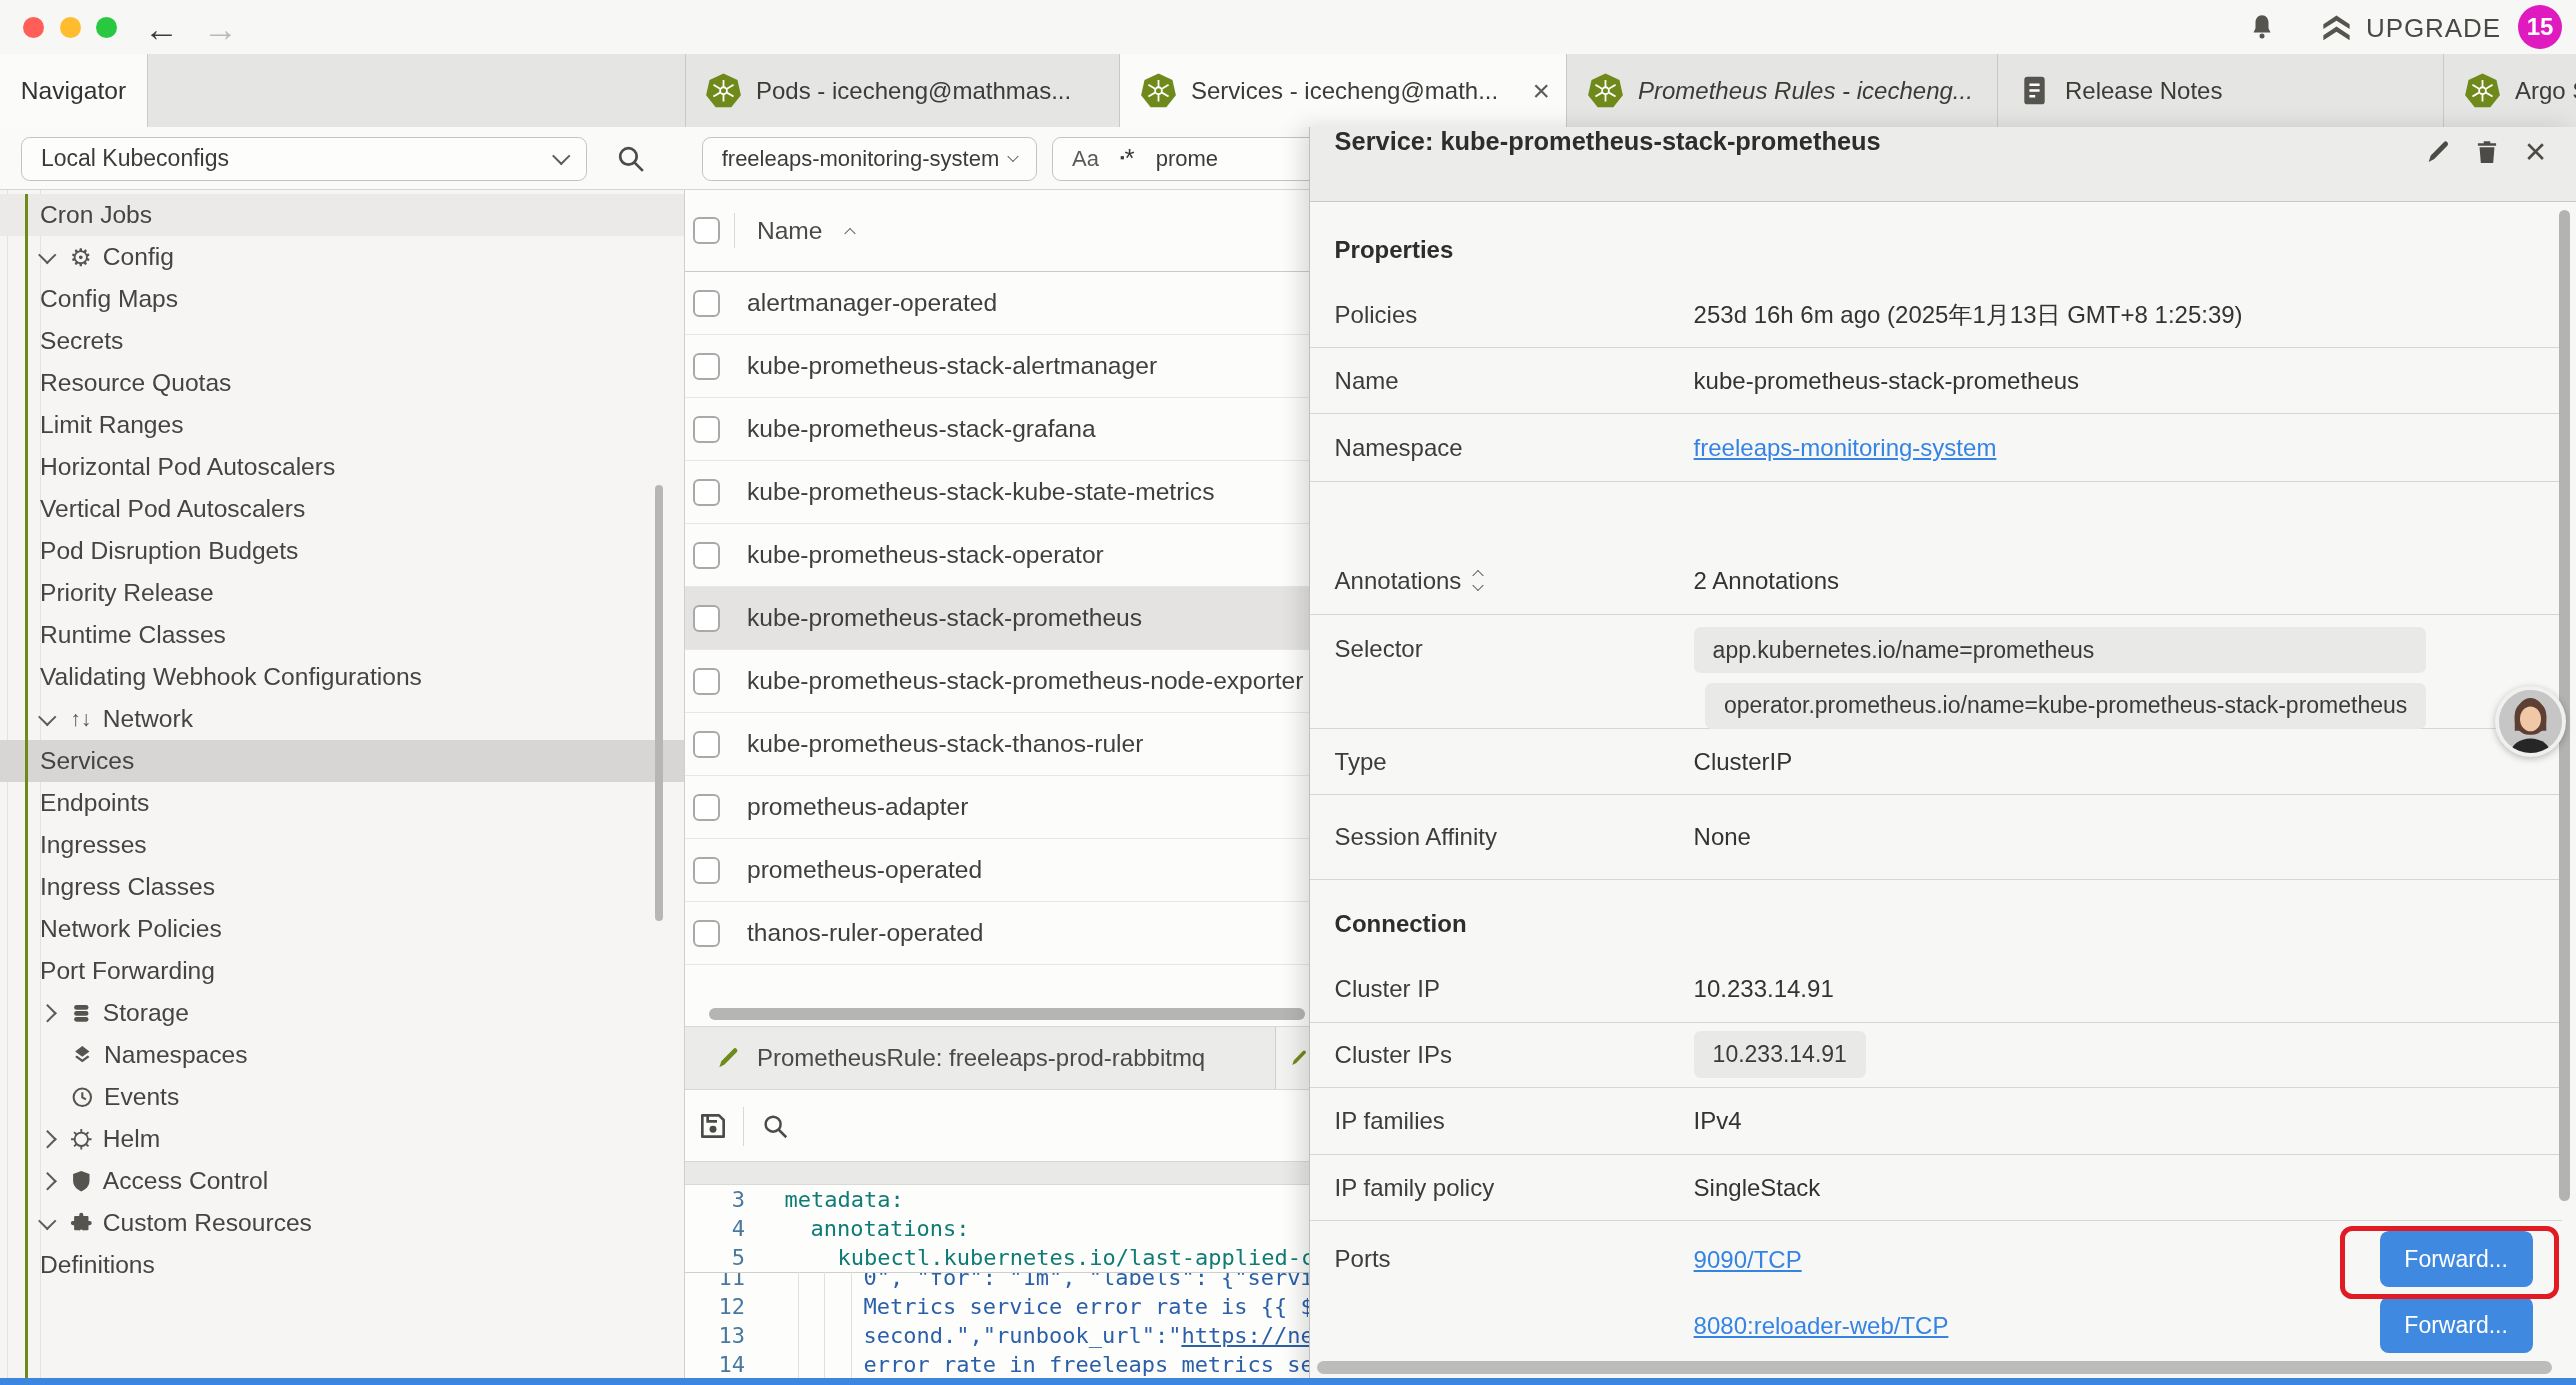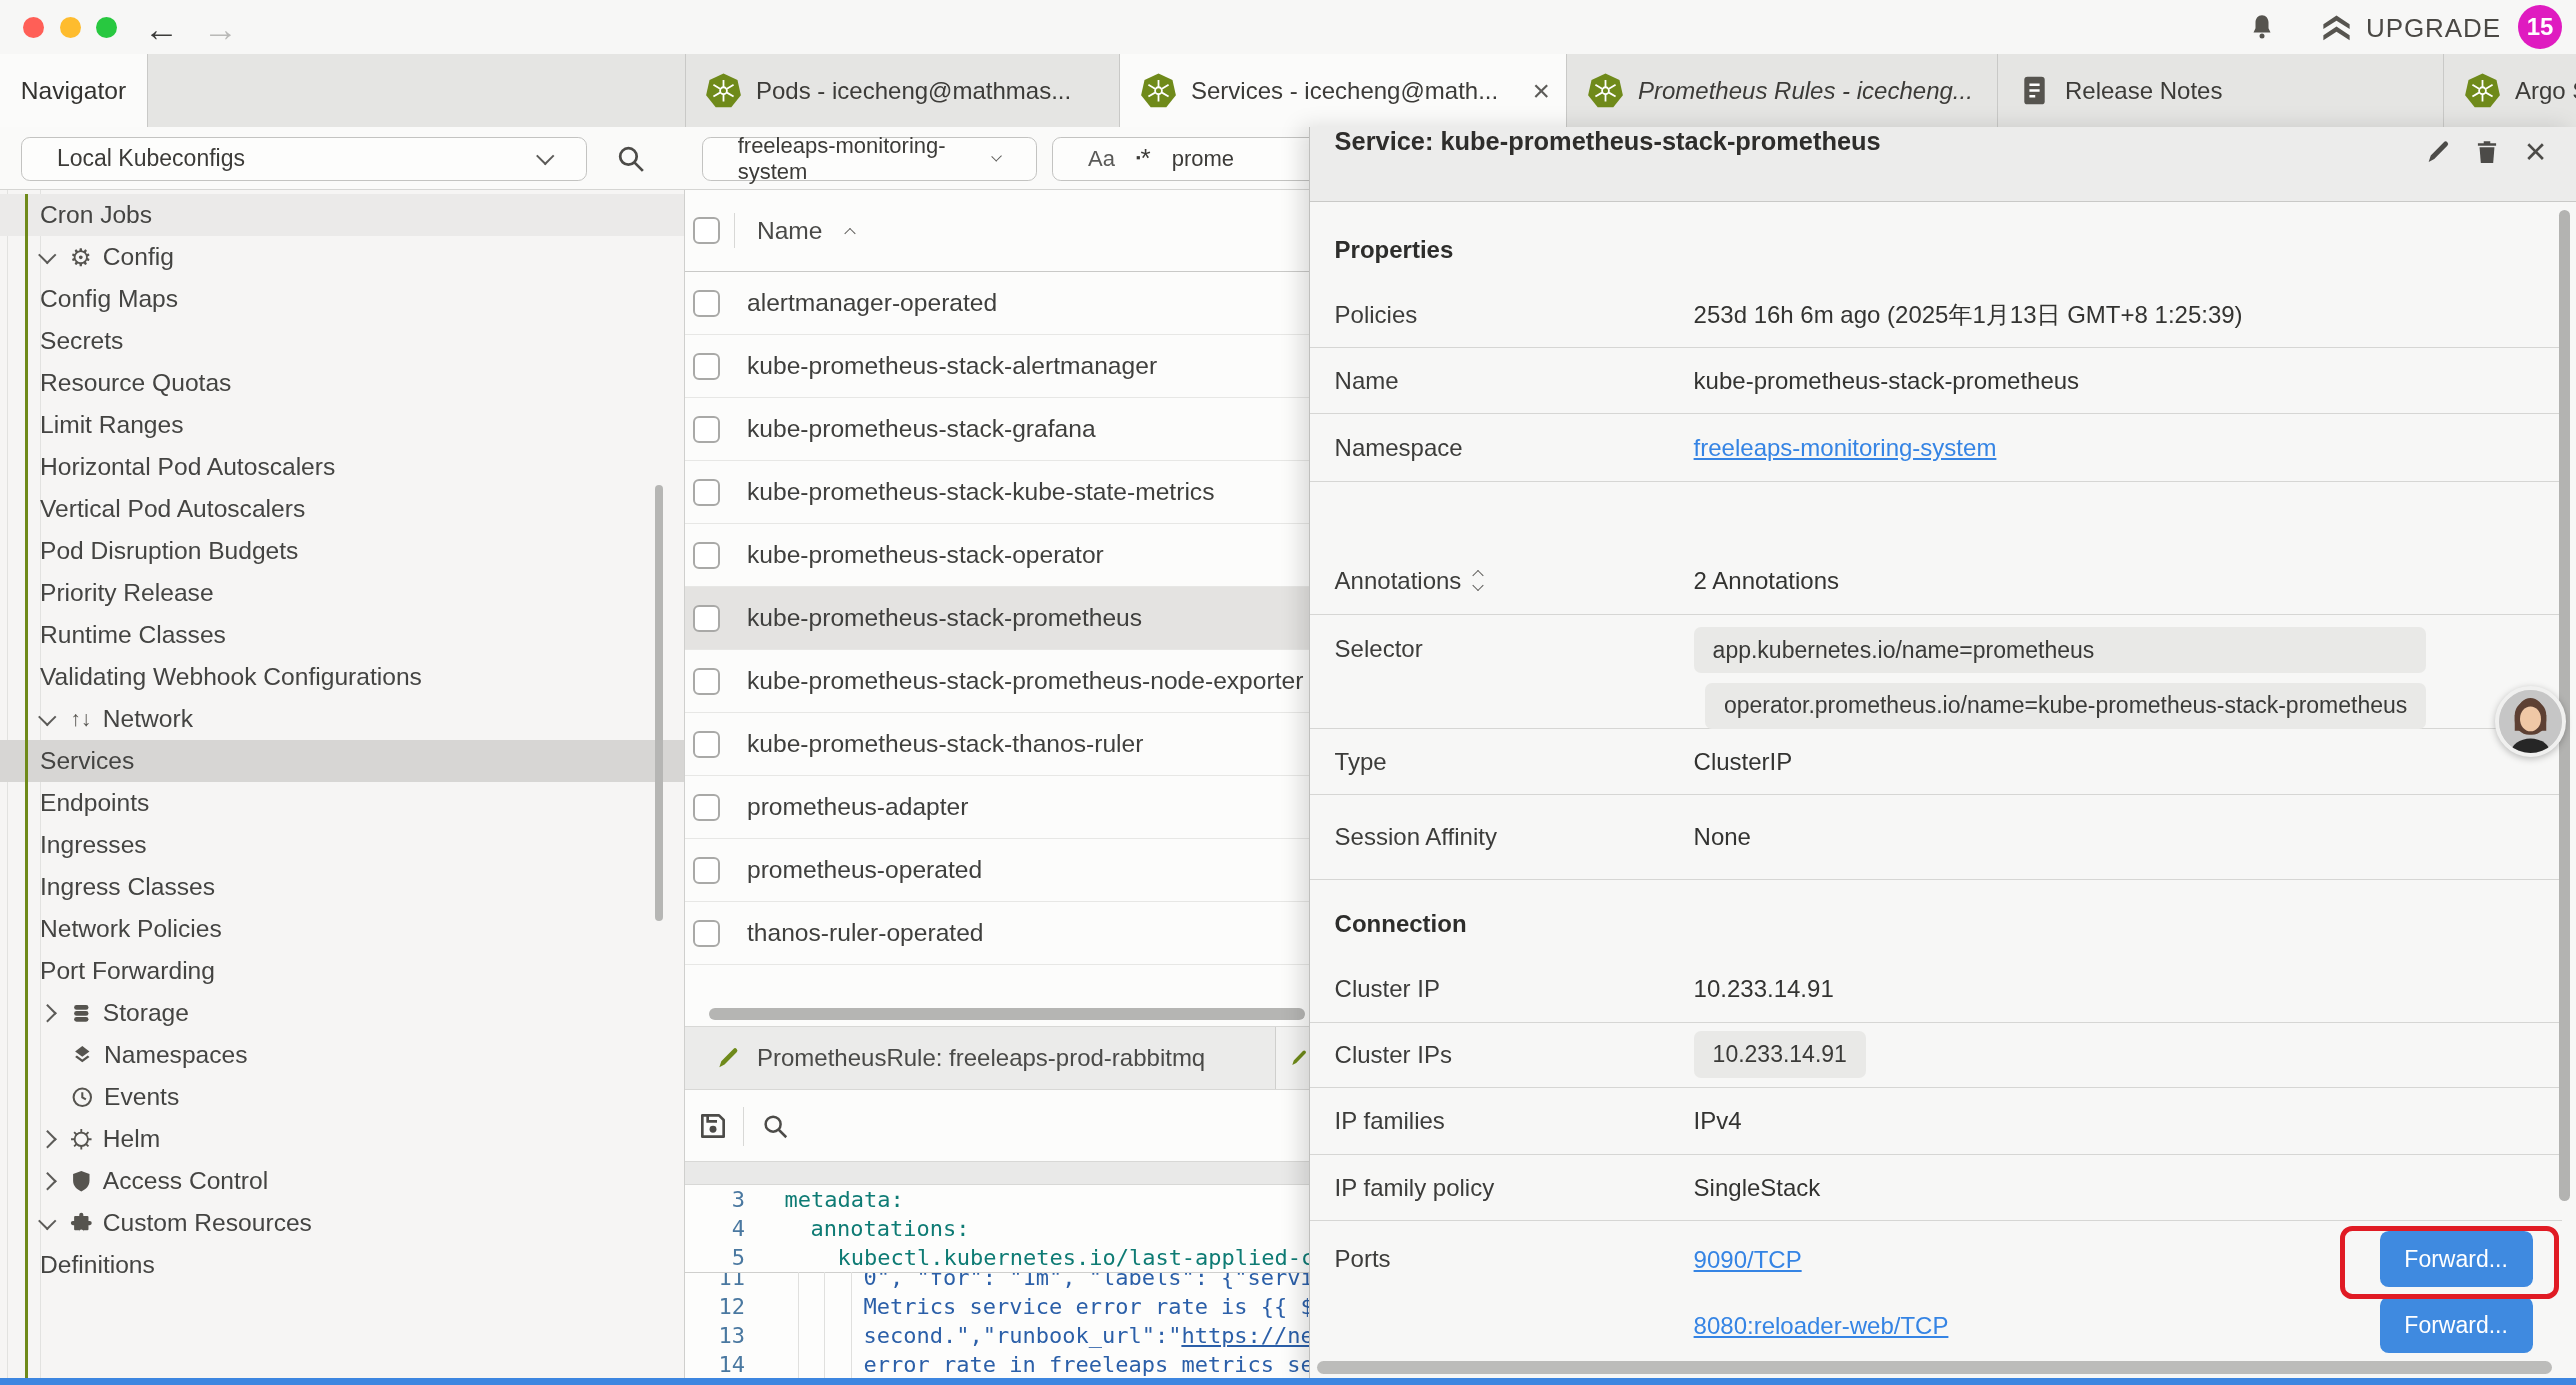--- a/index.html
+++ b/index.html
@@ -26,21 +26,21 @@
         font-size:24px;color:#3c3b38;padding-left:19px;box-sizing:border-box;}
   .dtab.active{background:#fbfbfa;}
   .dtab .k8s{margin-right:13px;flex:0 0 auto;}
   .dtab .lbl{white-space:nowrap;overflow:hidden;}
   .dtab .close{margin-left:auto;margin-right:16px;font-size:30px;color:#5d5c59;}
   .italic{font-style:italic;}
 
   
   .sidetoolbar{left:0;top:127px;width:685px;height:63px;background:#fafaf9;border-bottom:0.9px solid #d5d5d3;box-sizing:border-box;}
   .combo{background:#fdfdfc;border:0.9px solid #c3c3c1;border-radius:8.8px;display:flex;align-items:center;
-         font-size:23px;color:#3c3b38;box-sizing:border-box;padding:0 35px;}
+         font-size:23px;color:#3c3b38;box-sizing:border-box;padding:0 19px;}
   .combo .chv{margin-left:auto;}
 
   
   .chv{width:10.5px;height:10.5px;border-right:2.2px solid #5c5b58;border-bottom:2.2px solid #5c5b58;display:inline-block;}
   .chv.down{transform:rotate(45deg) translate(-1.8px,-1.8px);}
   .chv.right{transform:rotate(-45deg);}
   .chv.up{transform:rotate(-135deg) translate(-1.8px,-1.8px);}
   .chv.sm{width:7px;height:7px;border-width:1.8px;}
 
   

